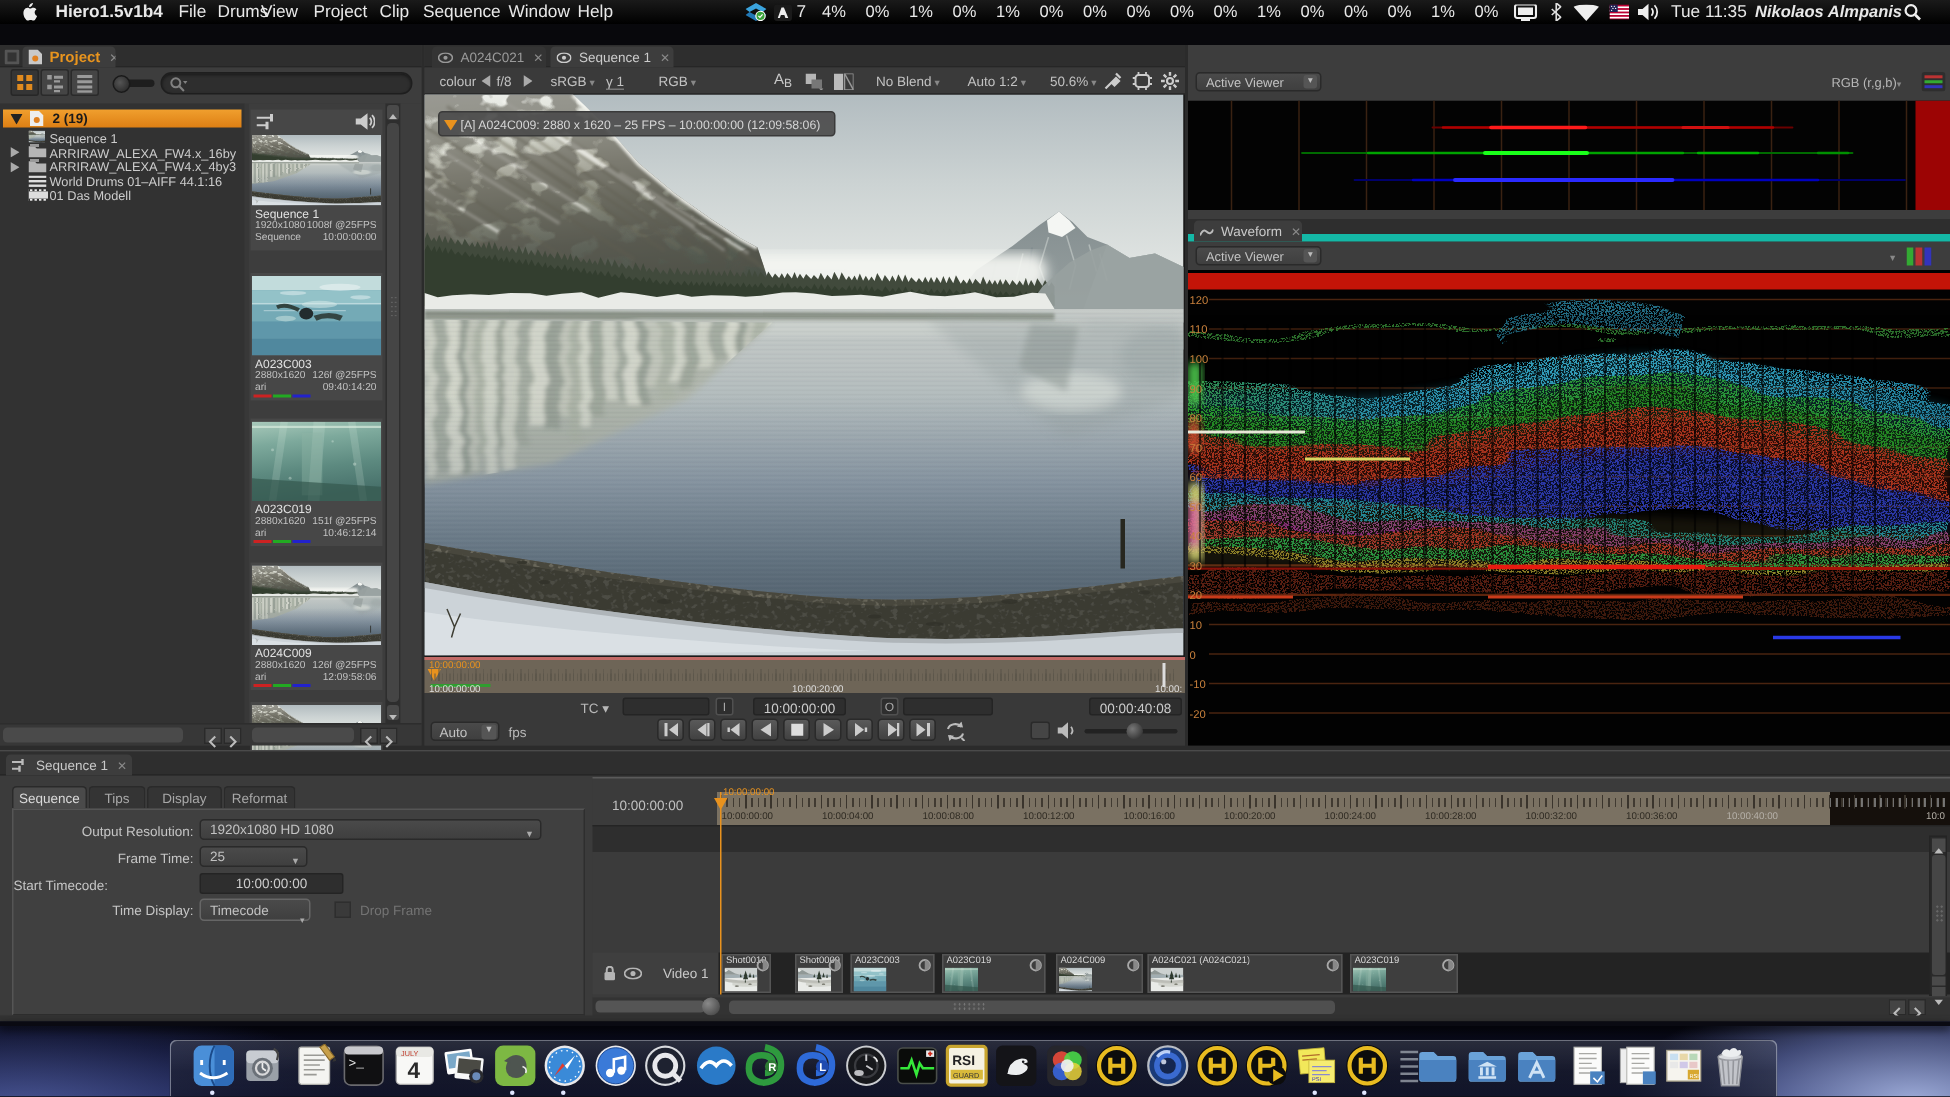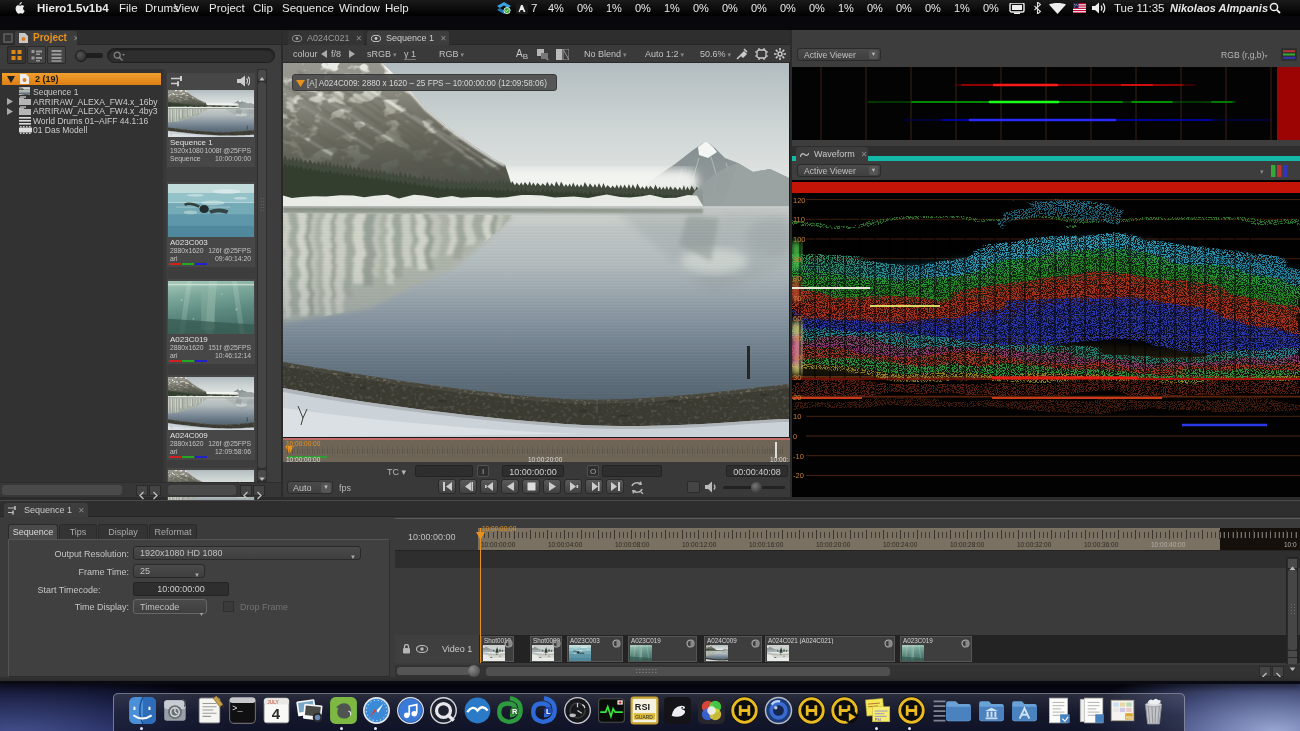--- a/index.html
+++ b/index.html
@@ -933,21 +933,21 @@
    <div class="abs" style="left:8px;top:23px;width:50px;height:15px;background:#4a4a4a;border:1px solid #2a2a2a;border-bottom:none;border-radius:3px 3px 0 0;color:#dadada;font-size:9px;text-align:center;line-height:15px;">Sequence</div>
    <div class="abs" style="left:59px;top:23px;width:38px;height:15px;background:#343434;border:1px solid #2a2a2a;border-bottom:none;border-radius:3px 3px 0 0;color:#a8a8a8;font-size:9px;text-align:center;line-height:15px;">Tips</div>
    <div class="abs" style="left:98px;top:23px;width:50px;height:15px;background:#343434;border:1px solid #2a2a2a;border-bottom:none;border-radius:3px 3px 0 0;color:#a8a8a8;font-size:9px;text-align:center;line-height:15px;">Display</div>
    <div class="abs" style="left:149px;top:23px;width:48px;height:15px;background:#343434;border:1px solid #2a2a2a;border-bottom:none;border-radius:3px 3px 0 0;color:#a8a8a8;font-size:9px;text-align:center;line-height:15px;">Reformat</div>
 
    <div class="abs" style="left:8px;top:38px;width:382px;height:138px;background:#404040;border:1px solid #555;border-color:#555 #2e2e2e #2e2e2e #555;">
      <div class="lbl" style="left:0px;top:9px;width:120px;text-align:right;color:#c5c5c5;">Output Resolution:</div>
      <div class="dd" style="left:124px;top:6px;width:228px;height:14px;line-height:13px;padding-left:6px;">1920x1080 HD 1080<span class="abs" style="right:4px;top:4px;font-size:6px;color:#aaa;">▼</span></div>
      <div class="lbl" style="left:0px;top:27px;width:120px;text-align:right;color:#c5c5c5;">Frame Time:</div>
      <div class="dd" style="left:124px;top:24px;width:72px;height:14px;line-height:13px;padding-left:6px;">25<span class="abs" style="right:4px;top:4px;font-size:6px;color:#aaa;">▼</span></div>
-     <div class="lbl" style="left:0px;top:45px;width:120px;text-align:center;color:#c5c5c5;">Start Timecode:</div>
+     <div class="lbl" style="left:0px;top:45px;width:120px;text-align:left;color:#c5c5c5;">Start Timecode:</div>
      <div class="abs" style="left:124px;top:42px;width:96px;height:14px;background:#2e2e2e;border:1px solid #242424;border-radius:2px;color:#ccc;font-size:9px;text-align:center;line-height:13px;">10:00:00:00</div>
      <div class="lbl" style="left:0px;top:62px;width:120px;text-align:right;color:#c5c5c5;">Time Display:</div>
      <div class="dd" style="left:124px;top:59px;width:74px;height:15px;line-height:14px;padding-left:6px;border-color:#666;">Timecode<span class="abs" style="right:3px;top:7px;font-size:6px;color:#aaa;">▾</span></div>
      <div class="abs" style="left:214px;top:61px;width:11px;height:11px;background:#3a3a3a;border:1px solid #2e2e2e;"></div>
      <div class="lbl" style="left:231px;top:62px;color:#737373;">Drop Frame</div>
    </div>
 
    <div class="abs" style="left:395px;top:17px;width:905px;height:159px;background:#3b3b3b;border-top:1px solid #5a5a5a;">
      <span class="lbl" style="left:13px;top:13px;color:#c0c0c0;">10:00:00:00</span>
 

